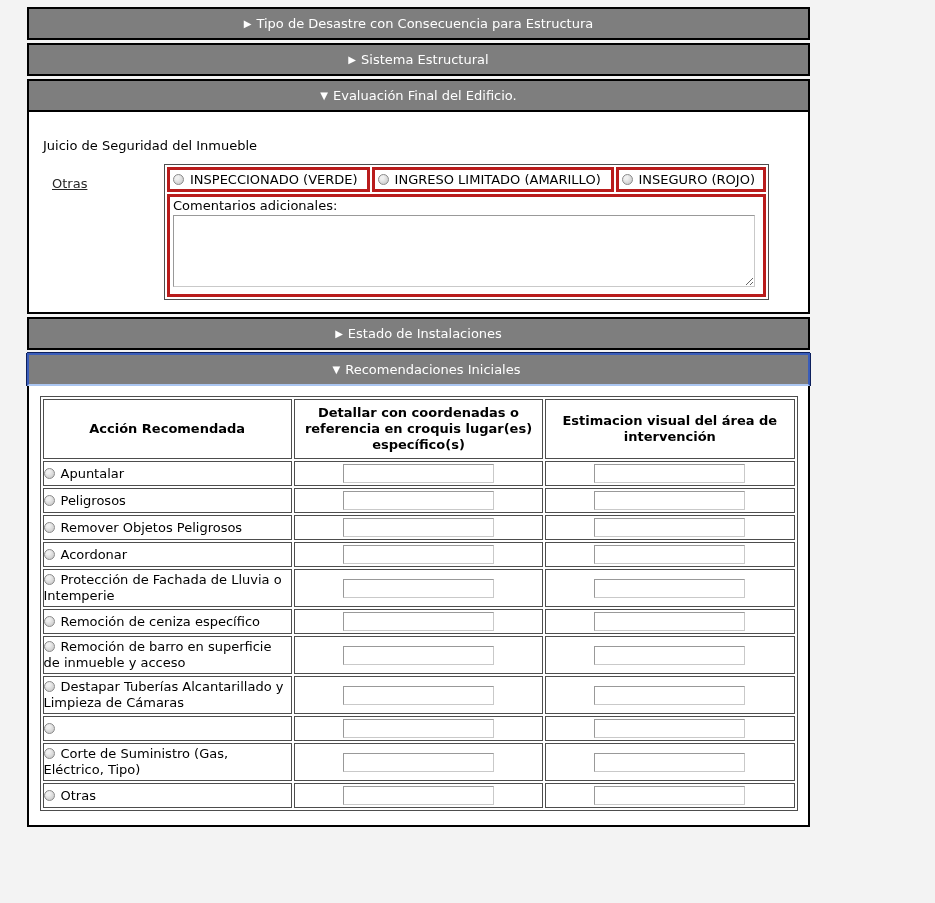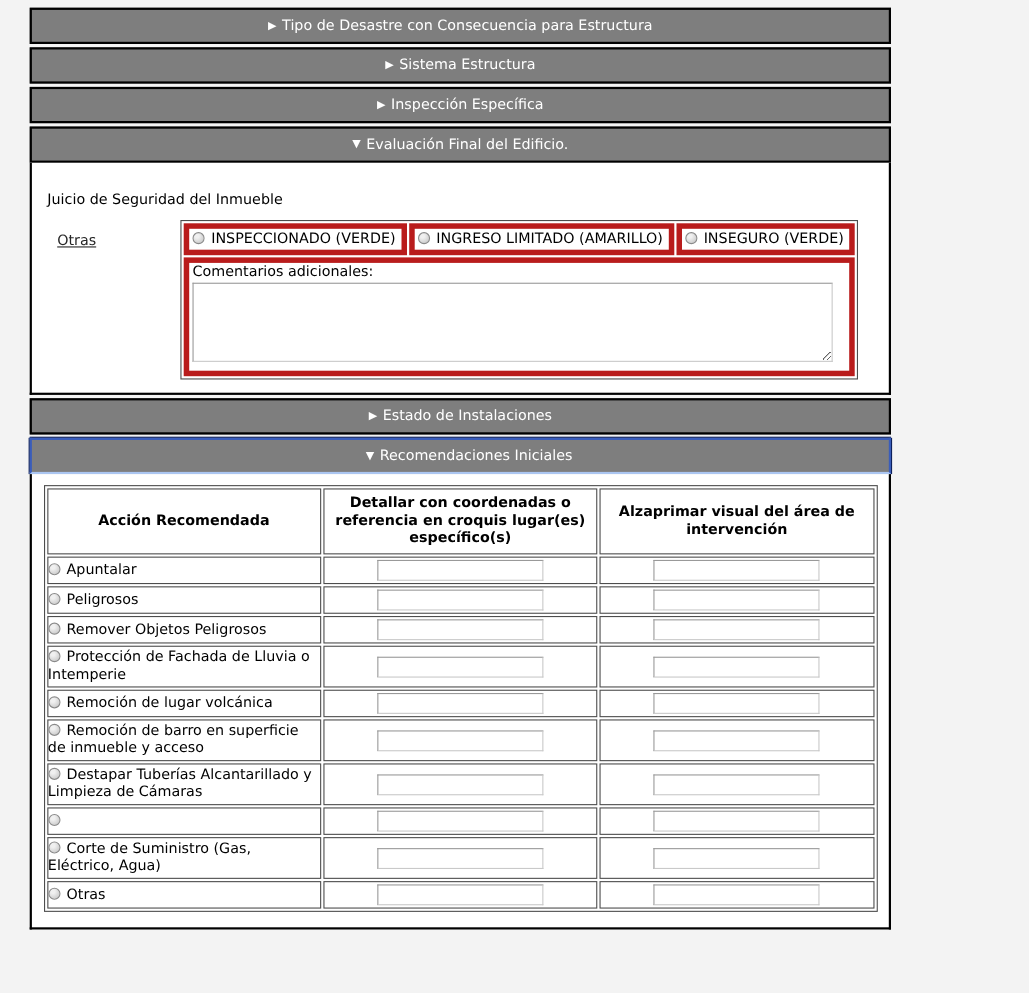--- a/index.html
+++ b/index.html
@@ -42,21 +42,21 @@
   .panel.eval { padding:26px 10px 12px 7px; }
   .juicio { margin:0 0 11px 7px; }
   .eval-row { display:flex; align-items:flex-start; }
   .ayuda-cell { width:128px; padding-left:16px; padding-top:12px; flex:none; }
   a.ayuda { color:#262626; text-decoration:underline; cursor:pointer; }
 
   table.jbox {
     border-collapse:separate; border-spacing:2px;
     border:1px solid #4d4d4d; background:#fff;
   }
-  .jbox td { border:5px solid #b91c1c; padding:2px 5px 2px 3px; white-space:nowrap; }
+  .jbox td { border:3px solid #b91c1c; padding:2px 5px 2px 3px; white-space:nowrap; }
   .jbox td.comments-cell { padding:1px 8px 4px 3px; white-space:normal; }
   .comments-label { display:block; line-height:16px; }
   textarea.comments {
     width:582px; height:72px; margin-top:1px;
     border:1px solid; border-color:#999 #c9c9c9 #c9c9c9 #999;
     resize:both;
     font:13px "DejaVu Sans","Liberation Sans",sans-serif;
   }
 
   
@@ -90,27 +90,24 @@
 </head>
 <body>
 
 <div class="wrap">
 
   <div class="acc">
     <span class="tri">▶</span><span>Tipo de Desastre con Consecuencia para Estructura</span>
   </div>
 
   <div class="acc">
-    <span class="tri">▶</span><span>Sistema Estructura</span>
-  </div>
-
-
-  <div class="acc">
-    <span class="tri">▶</span><span>Inspección Específica</span>
-  </div>
+    <span class="tri">▶</span><span>Sistema Estructural</span>
+  </div>
+
+
 
   <div class="acc open">
     <span class="tri">▼</span><span>Evaluación Final del Edificio.</span>
   </div>
 
   <div class="panel eval">
     <div class="juicio">Juicio de Seguridad del Inmueble</div>
     <div class="eval-row">
       <div class="ayuda-cell">
         <a class="ayuda">Otras</a>
@@ -118,21 +115,21 @@
       <table class="jbox">
         <tbody>
             <tr>
           <td>
             <span class="radio"></span><span>INSPECCIONADO (VERDE)</span>
           </td>
           <td>
             <span class="radio"></span><span>INGRESO LIMITADO (AMARILLO)</span>
           </td>
           <td>
-            <span class="radio"></span><span>INSEGURO (VERDE)</span>
+            <span class="radio"></span><span>INSEGURO (ROJO)</span>
           </td>
         </tr>
         <tr>
           <td colspan="3" class="comments-cell">
             <span class="comments-label">Comentarios adicionales:</span>
             <textarea class="comments" style=""></textarea>
           </td>
         </tr>
       </tbody>
         </table>
@@ -146,21 +143,21 @@
   <div class="acc open focus">
     <span class="tri">▼</span><span>Recomendaciones Iniciales</span>
   </div>
 
   <div class="panel recp">
     <table class="rec">
       <thead>
         <tr>
           <th>Acción Recomendada</th>
           <th>Detallar con coordenadas o referencia en croquis lugar(es) específico(s)</th>
-          <th>Alzaprimar visual del área de intervención</th>
+          <th>Estimacion visual del área de intervención</th>
         </tr>
       </thead>
       <tbody>
   <tr>
     <td class="action">
       <span class="radio"></span><span>Apuntalar</span>
     </td>
     <td class="field">
       <input type="text" value="" style="">
     </td>
@@ -186,36 +183,47 @@
       <span class="radio"></span><span>Remover Objetos Peligrosos</span>
     </td>
     <td class="field">
       <input type="text" value="" style="">
     </td>
     <td class="field">
       <input type="text" value="" style="">
     </td>
   </tr>
 
+  <tr>
+    <td class="action">
+      <span class="radio"></span><span>Acordonar</span>
+    </td>
+    <td class="field">
+      <input type="text" value="" style="">
+    </td>
+    <td class="field">
+      <input type="text" value="" style="">
+    </td>
+  </tr>
 
   <tr>
     <td class="action">
       <span class="radio"></span><span>Protección de Fachada de Lluvia o Intemperie</span>
     </td>
     <td class="field">
       <input type="text" value="" style="">
     </td>
     <td class="field">
       <input type="text" value="" style="">
     </td>
   </tr>
 
   <tr>
     <td class="action">
-      <span class="radio"></span><span>Remoción de lugar volcánica</span>
+      <span class="radio"></span><span>Remoción de ceniza específico</span>
     </td>
     <td class="field">
       <input type="text" value="" style="">
     </td>
     <td class="field">
       <input type="text" value="" style="">
     </td>
   </tr>
 
   <tr>
@@ -249,21 +257,21 @@
     <td class="field">
       <input type="text" value="" style="">
     </td>
     <td class="field">
       <input type="text" value="" style="">
     </td>
   </tr>
 
   <tr>
     <td class="action">
-      <span class="radio"></span><span>Corte de Suministro (Gas, Eléctrico, Agua)</span>
+      <span class="radio"></span><span>Corte de Suministro (Gas, Eléctrico, Tipo)</span>
     </td>
     <td class="field">
       <input type="text" value="" style="">
     </td>
     <td class="field">
       <input type="text" value="" style="">
     </td>
   </tr>
 
   <tr>

